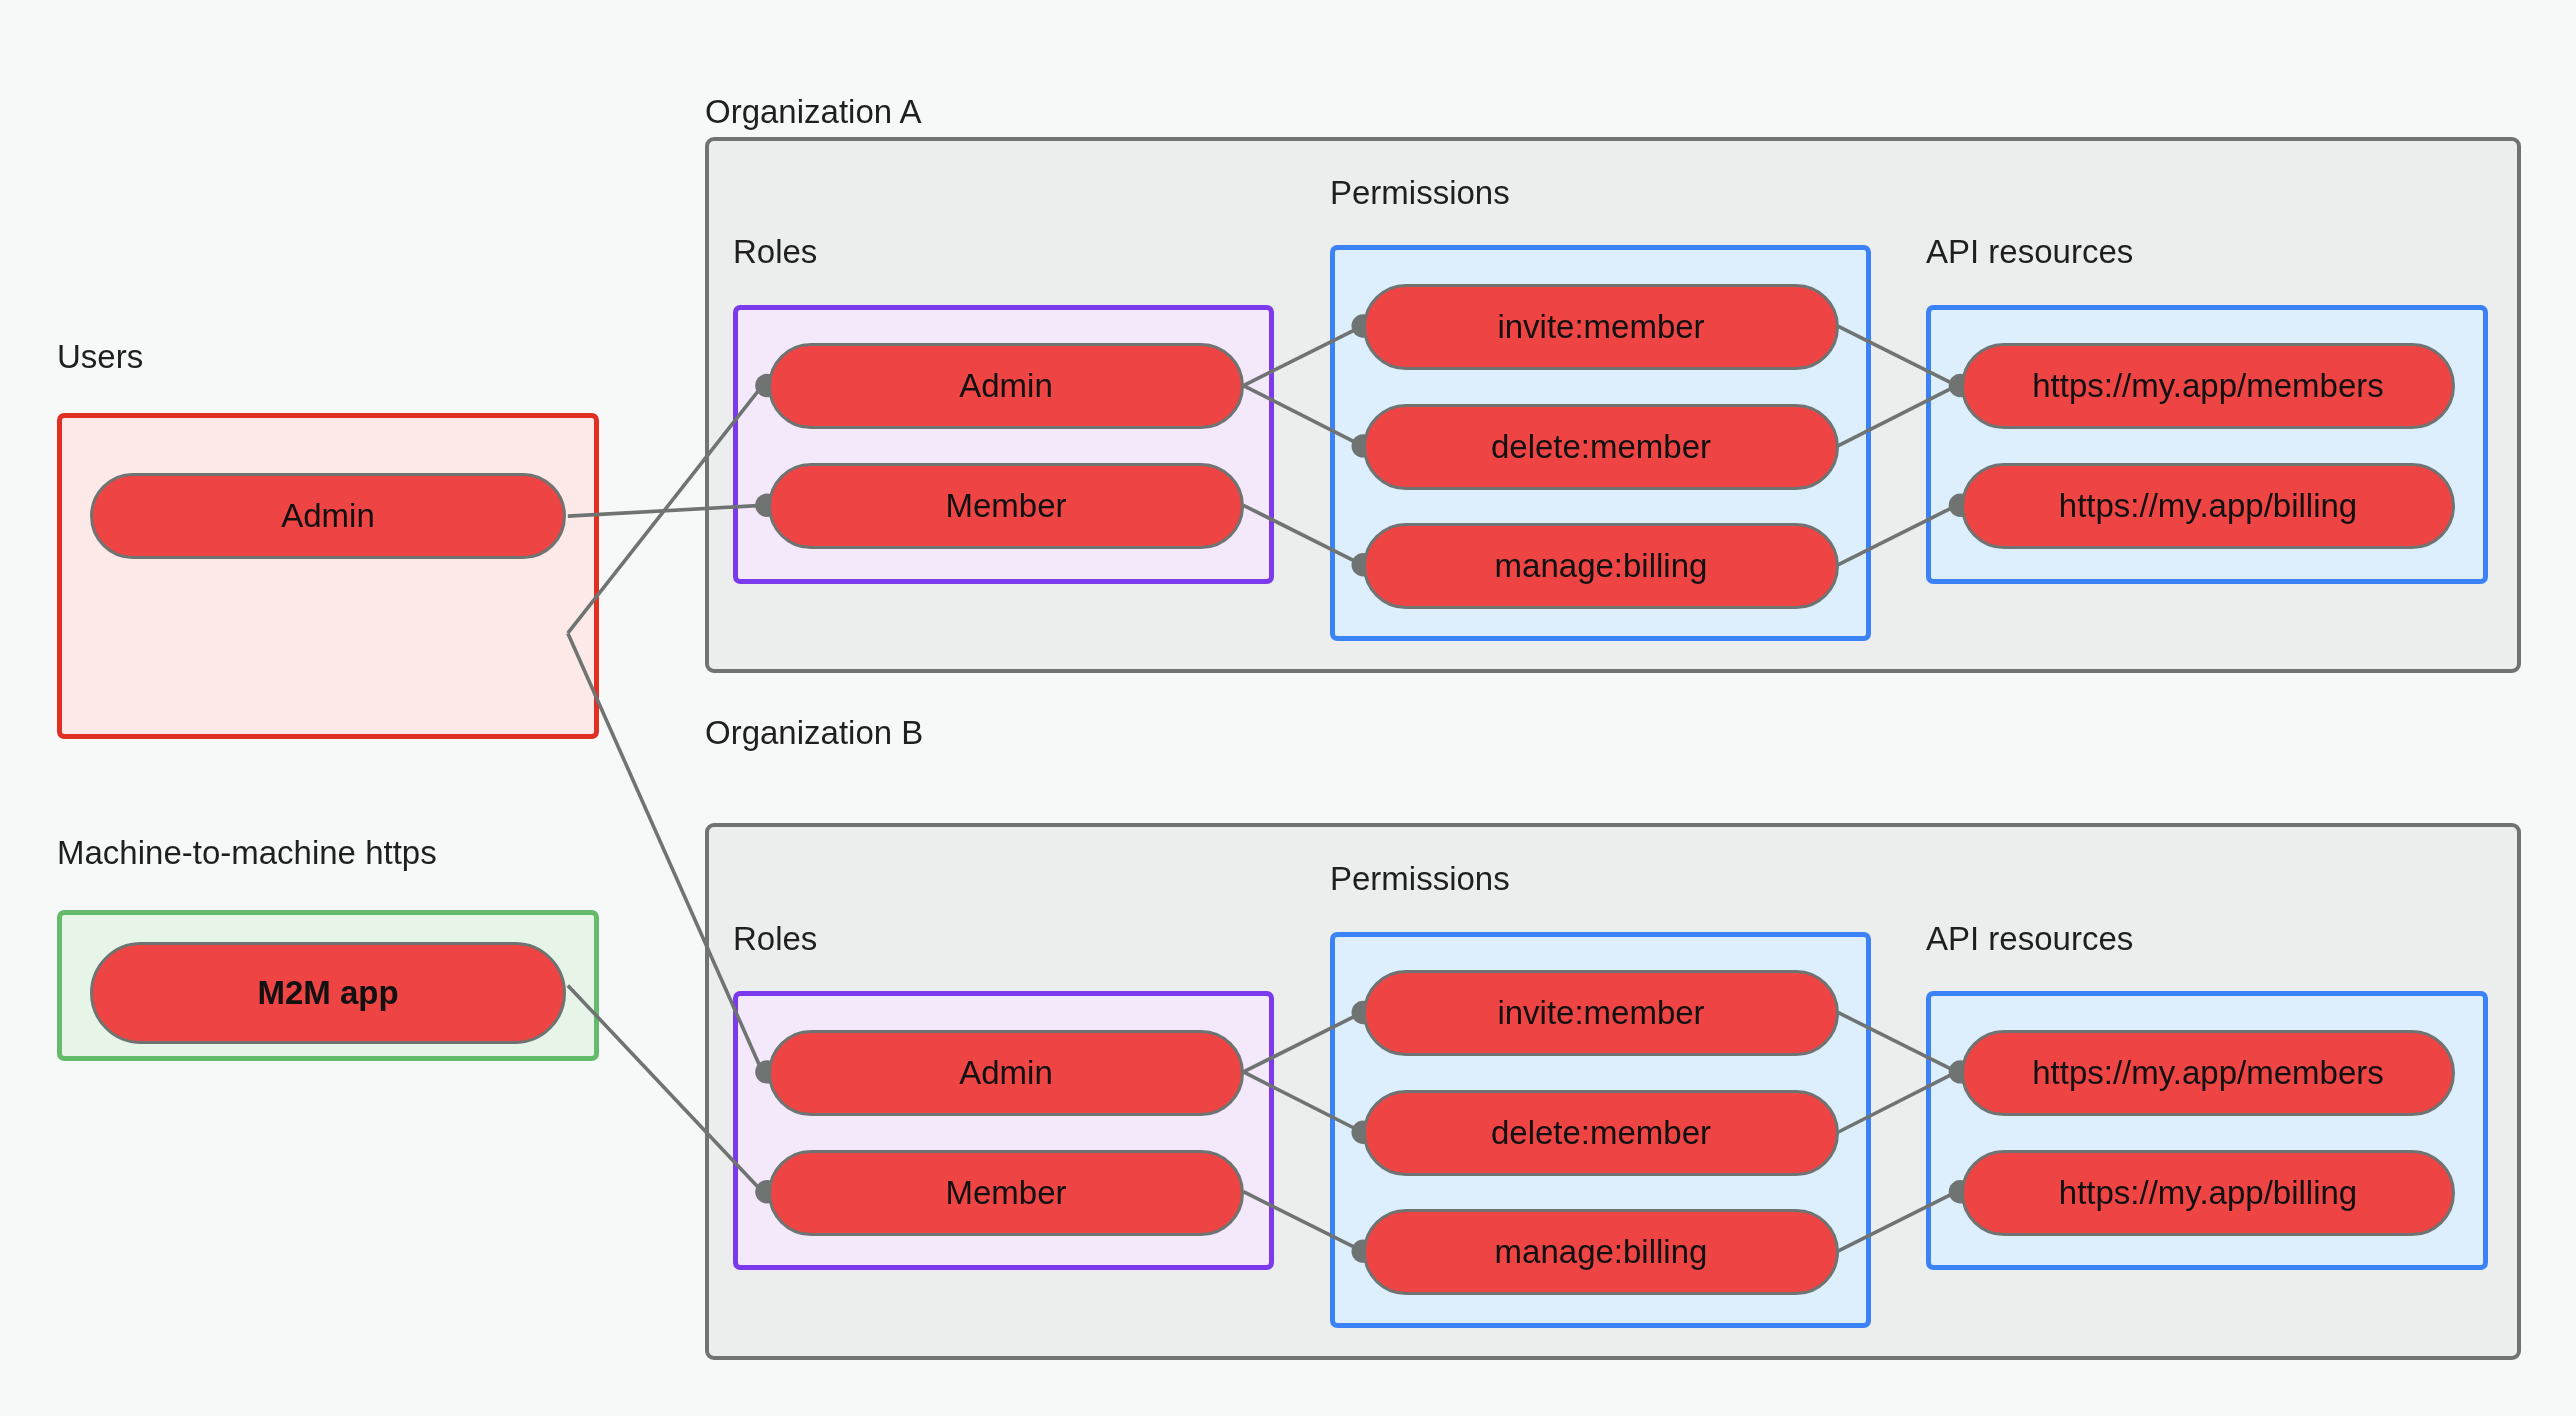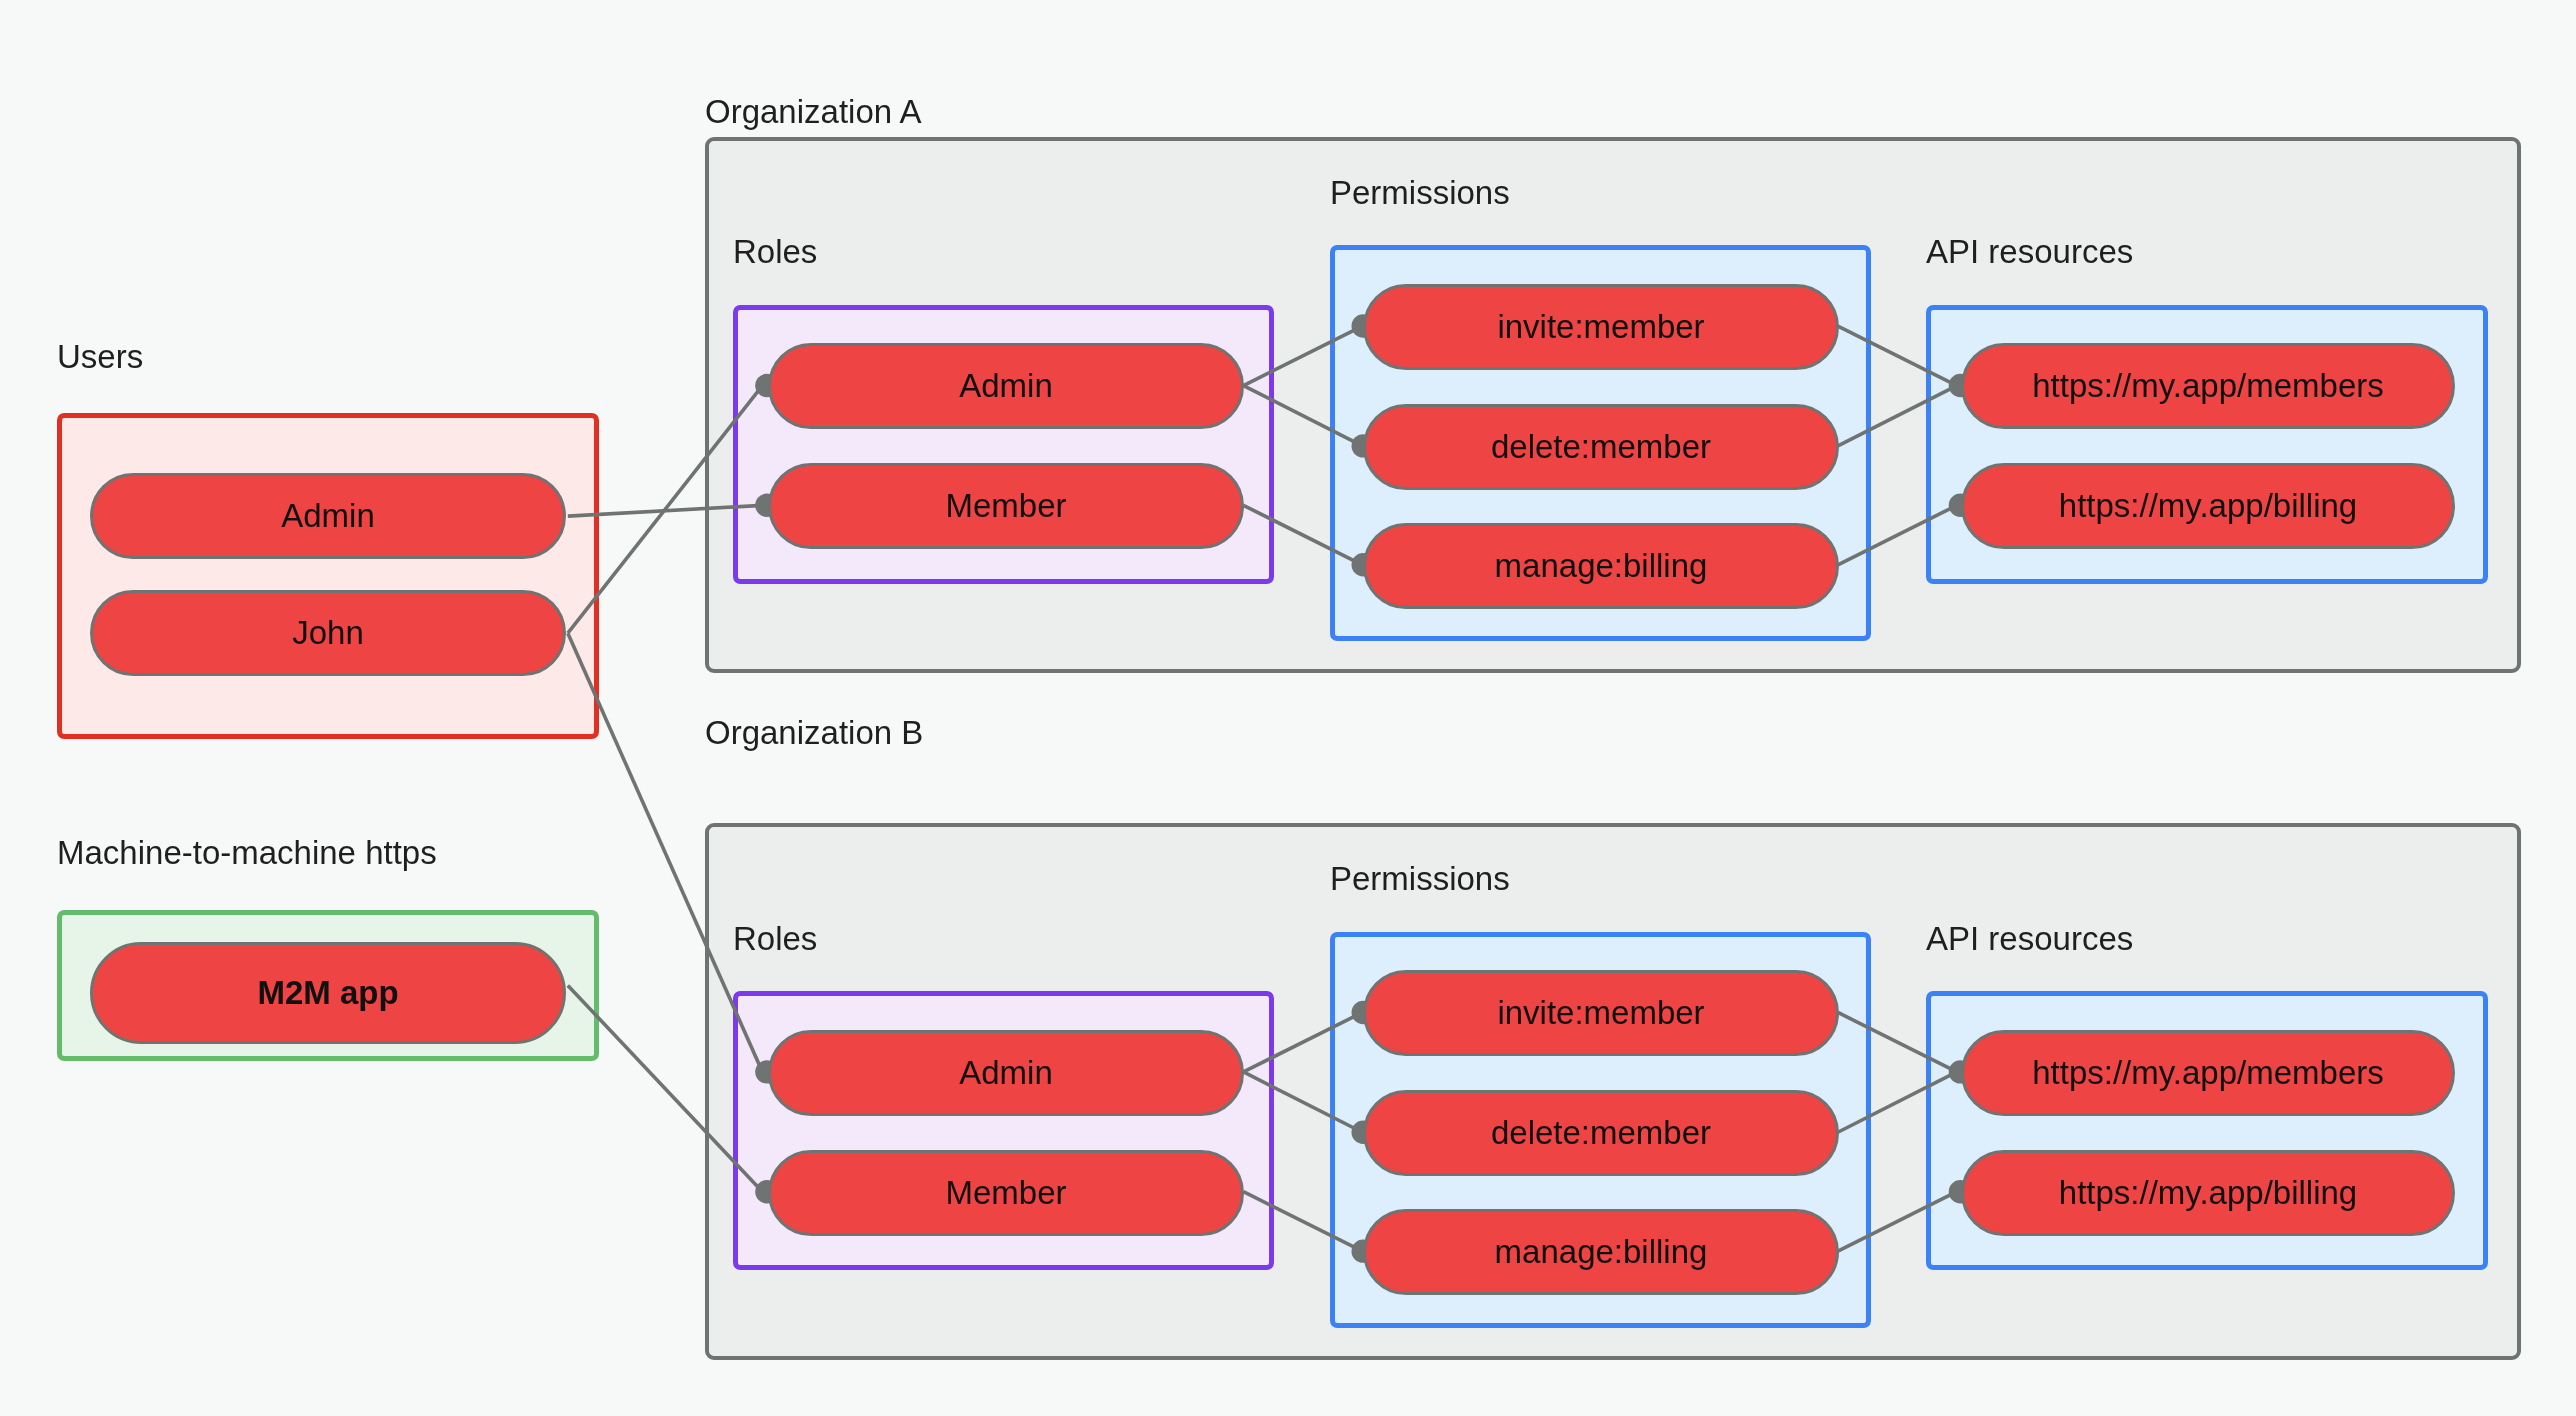--- a/index.html
+++ b/index.html
@@ -124,23 +124,20 @@
       <circle cx="2176" cy="1190" r="13"></circle>
       <circle cx="2176" cy="1323" r="13"></circle>
     </g>
   </svg>
 
   <div class="group-label" style="left:57px; top:340px;">Users</div>
   <div class="box users-box" style="left:57px; top:413px; width:542px; height:326px;"></div>
   <div class="pill" style="left:90px; top:473px; width:476px; height:86px;">
     <span class="pill-label">Admin</span>
   </div>
-  <div class="pill" style="left:90px; top:590px; width:476px; height:86px;">
-    <span class="pill-label">John</span>
-  </div>
 
   <div class="group-label" style="left:57px; top:836px;">Machine-to-machine https</div>
   <div class="box m2m-box" style="left:57px; top:910px; width:542px; height:151px;"></div>
   <div class="pill" style="left:90px; top:942px; width:476px; height:102px;font-weight:bold;">
     <span class="pill-label">M2M app</span>
   </div>
 
   <div class="group-label" style="left:705px; top:59px;margin-top:36px;">Organization A</div>
   <div class="box org-box" style="left:705px; top:137px; width:1816px; height:536px;"></div>
 

